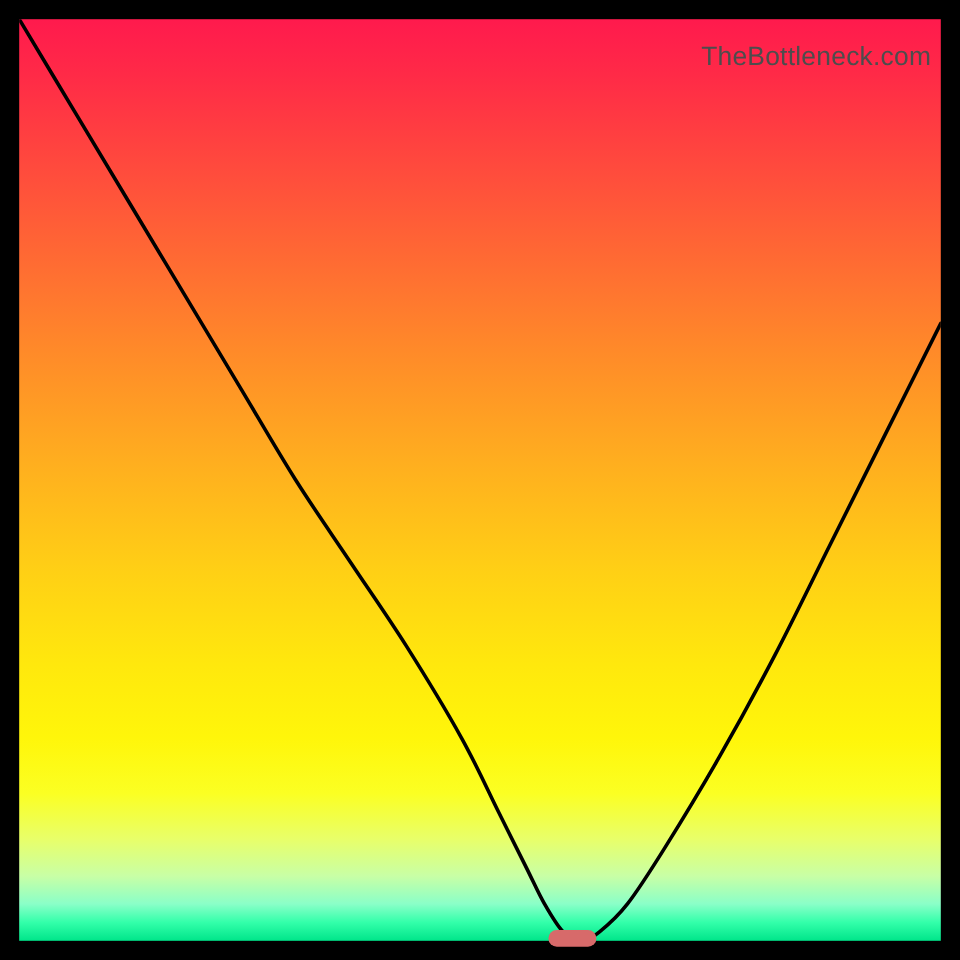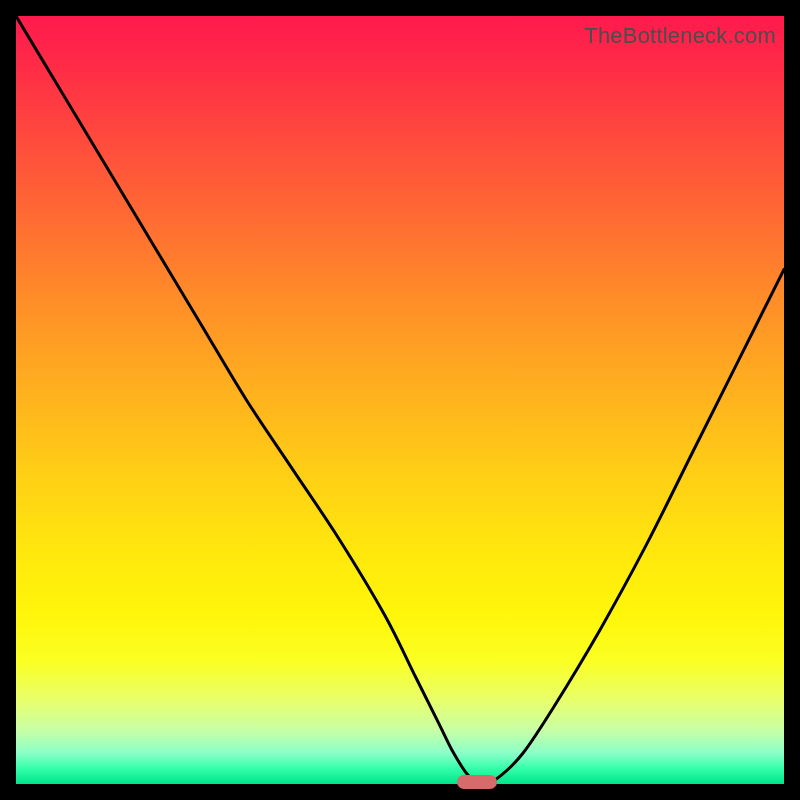--- a/index.html
+++ b/index.html
@@ -37,21 +37,21 @@
       #fbff23 84%,
       #e8ff6a 89%,
       #c8ffa6 93%,
       #8affc8 96%,
       #33ffaa 98%,
       #00e58a 100%
     );
   }
   .watermark {
     position: absolute;
-    top: 7px;
+    top: 18px;
     right: 8px;
     color: #4d4d4d;
     font-size: 22px;
     font-weight: 500;
     letter-spacing: 0.2px;
     user-select: none;
   }
   svg.curve {
     position: absolute;
     left: 0;

